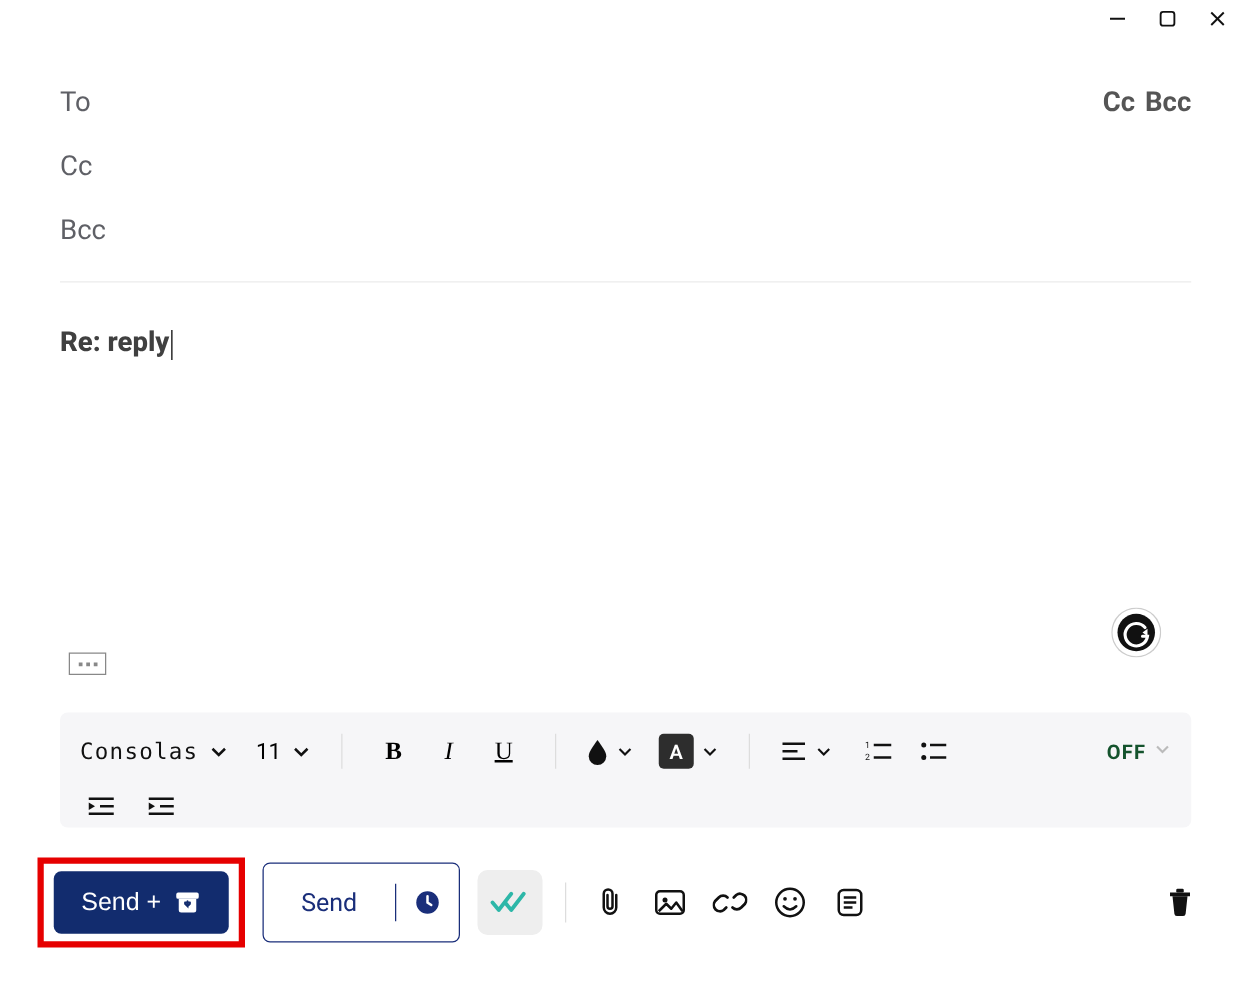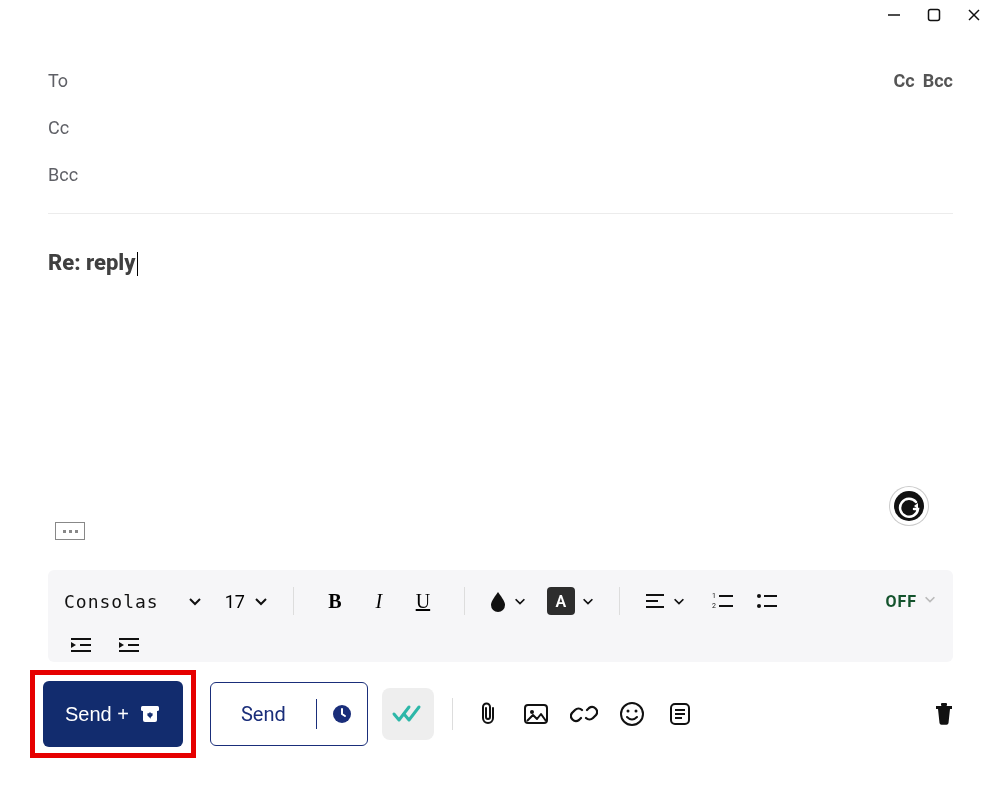--- a/index.html
+++ b/index.html
@@ -9,55 +9,55 @@
   
   .title-bar { position:absolute; top:0; right:0; height:30px; display:flex; gap:22px; padding:6px 18px 0 0; }
   .tb-btn { width:18px; height:18px; display:flex; align-items:center; justify-content:center; cursor:pointer; }
 
   
   .header { position:absolute; left:48px; right:48px; top:44px; }
   .from-row { display:flex; gap:16px; align-items:baseline; font-size:18px; }
   .lbl { color:#5f6066; }
   .acct { color:#0d1a6b; font-weight:700; }
   .email { color:#5f6066; }
-  .to-row, .cc-row, .bcc-row { margin-top:26px; display:flex; align-items:center; font-size:18px; color:#5f6066; }
+  .to-row, .cc-row, .bcc-row { margin-top:26px; display:flex; align-items:center; font-size:22px; color:#5f6066; }
   .to-row { justify-content:space-between; }
   .ccbcc-links { font-weight:700; color:#555; display:flex; gap:8px; }
   .header-divider { margin-top:28px; height:1px; background:#ececec; }
   .subject { margin-top:36px; font-size:22px; font-weight:800; color:#404040; display:inline-block; position:relative; }
   .subject::after { content:""; position:absolute; right:-2px; top:2px; width:1px; height:24px; background:#000; }
 
   
   .sig-box { position:absolute; left:55px; top:522px; width:30px; height:18px; border:1px solid #888; display:flex; align-items:center; justify-content:center; gap:3px; }
   .sig-box span { width:3px; height:3px; background:#888; }
 
   
   .grammar { position:absolute; right:72px; top:486px; width:40px; height:40px; border-radius:50%; background:#fff; display:flex; align-items:center; justify-content:center; box-shadow:0 0 0 1px #ccc inset;}
   .grammar svg{ display:block }
 
   
   .format-bar { position:absolute; left:48px; right:48px; top:570px; height:92px; background:#f6f6f8; border-radius:6px; padding:10px 16px; }
   .fb-row1 { display:flex; align-items:center; gap:10px; height:42px; }
-  .font-sel { font-family: Consolas, monospace; font-size:18px; letter-spacing:1px; color:#111; display:flex; align-items:center; gap:28px; }
+  .font-sel { font-family: Consolas, monospace; font-size:18px; letter-spacing:1px; color:#111; display:flex; align-items:center; gap:8px; }
   .chev { display:inline-flex; }
   .size-sel { font-size:18px; display:flex; align-items:center; gap:8px; margin-left:12px; }
   .vdiv { width:1px; height:28px; background:#ddd; margin:0 14px; }
   .t-btn { width:34px; height:34px; display:flex; align-items:center; justify-content:center; cursor:pointer; font-size:20px; }
   .bold { font-weight:800; font-family: Georgia, serif; }
   .italic { font-style:italic; font-family: Georgia, serif; }
   .underline { text-decoration: underline; font-family: Georgia, serif; }
   .color-drop { display:flex; align-items:center; gap:6px; }
   .hl-btn { width:28px; height:28px; background:#2d2d2d; color:#fff; border-radius:4px; display:flex; align-items:center; justify-content:center; font-weight:600; font-size:16px;}
   .off { margin-left:auto; color:#14532d; font-weight:700; letter-spacing:1px; display:flex; align-items:flex-start; gap:6px; }
   .fb-row2 { display:flex; gap:14px; margin-top:6px; }
 
   
   .action-bar { position:absolute; left:30px; right:40px; bottom:30px; display:flex; align-items:center; gap:14px; }
   .highlight-box { border:5px solid #e60000; padding:6px 8px; border-radius:0; }
-  .send-main { background:#122c6e; color:#fff; font-size:20px; border:none; border-radius:6px; height:66px; padding:0 22px; display:flex; align-items:center; gap:10px; cursor:pointer; }
+  .send-main { background:#122c6e; color:#fff; font-size:20px; border:none; border-radius:6px; height:50px; padding:0 22px; display:flex; align-items:center; gap:10px; cursor:pointer; }
   .send-sched { border:1.5px solid #1a2e7a; background:#fff; color:#1a2e7a; font-size:20px; border-radius:6px; height:64px; display:flex; align-items:center; overflow:hidden; cursor:pointer; }
   .send-sched .txt { padding:0 30px; }
   .send-sched .vd { width:1px; height:30px; background:#1a2e7a; }
   .send-sched .clk { width:50px; display:flex; align-items:center; justify-content:center; }
   .readconf { width:52px; height:52px; background:#eee; border-radius:8px; display:flex; align-items:center; justify-content:center; cursor:pointer; }
   .thin-div { width:1px; height:32px; background:#ddd; margin:0 4px; }
   .act-icon { width:34px; height:34px; display:flex; align-items:center; justify-content:center; cursor:pointer; }
   .spacer { flex:1; }
 
   svg { display:block; }
@@ -127,21 +127,21 @@
     <div class="fb-row1">
       <div class="font-sel">
         <span>Consolas</span>
         <span class="chev">
           <svg width="16" height="16" viewBox="0 0 16 16">
               <path d="M3 6l5 5 5-5" fill="none" stroke="#111" stroke-width="2"></path>
             </svg>
         </span>
       </div>
       <div class="size-sel">
-        <span>17</span>
+        <span>11</span>
         <span class="chev">
           <svg width="16" height="16" viewBox="0 0 16 16">
               <path d="M3 6l5 5 5-5" fill="none" stroke="#111" stroke-width="2"></path>
             </svg>
         </span>
       </div>
 
       <div class="vdiv"></div>
 
       <div class="t-btn bold">B</div>

